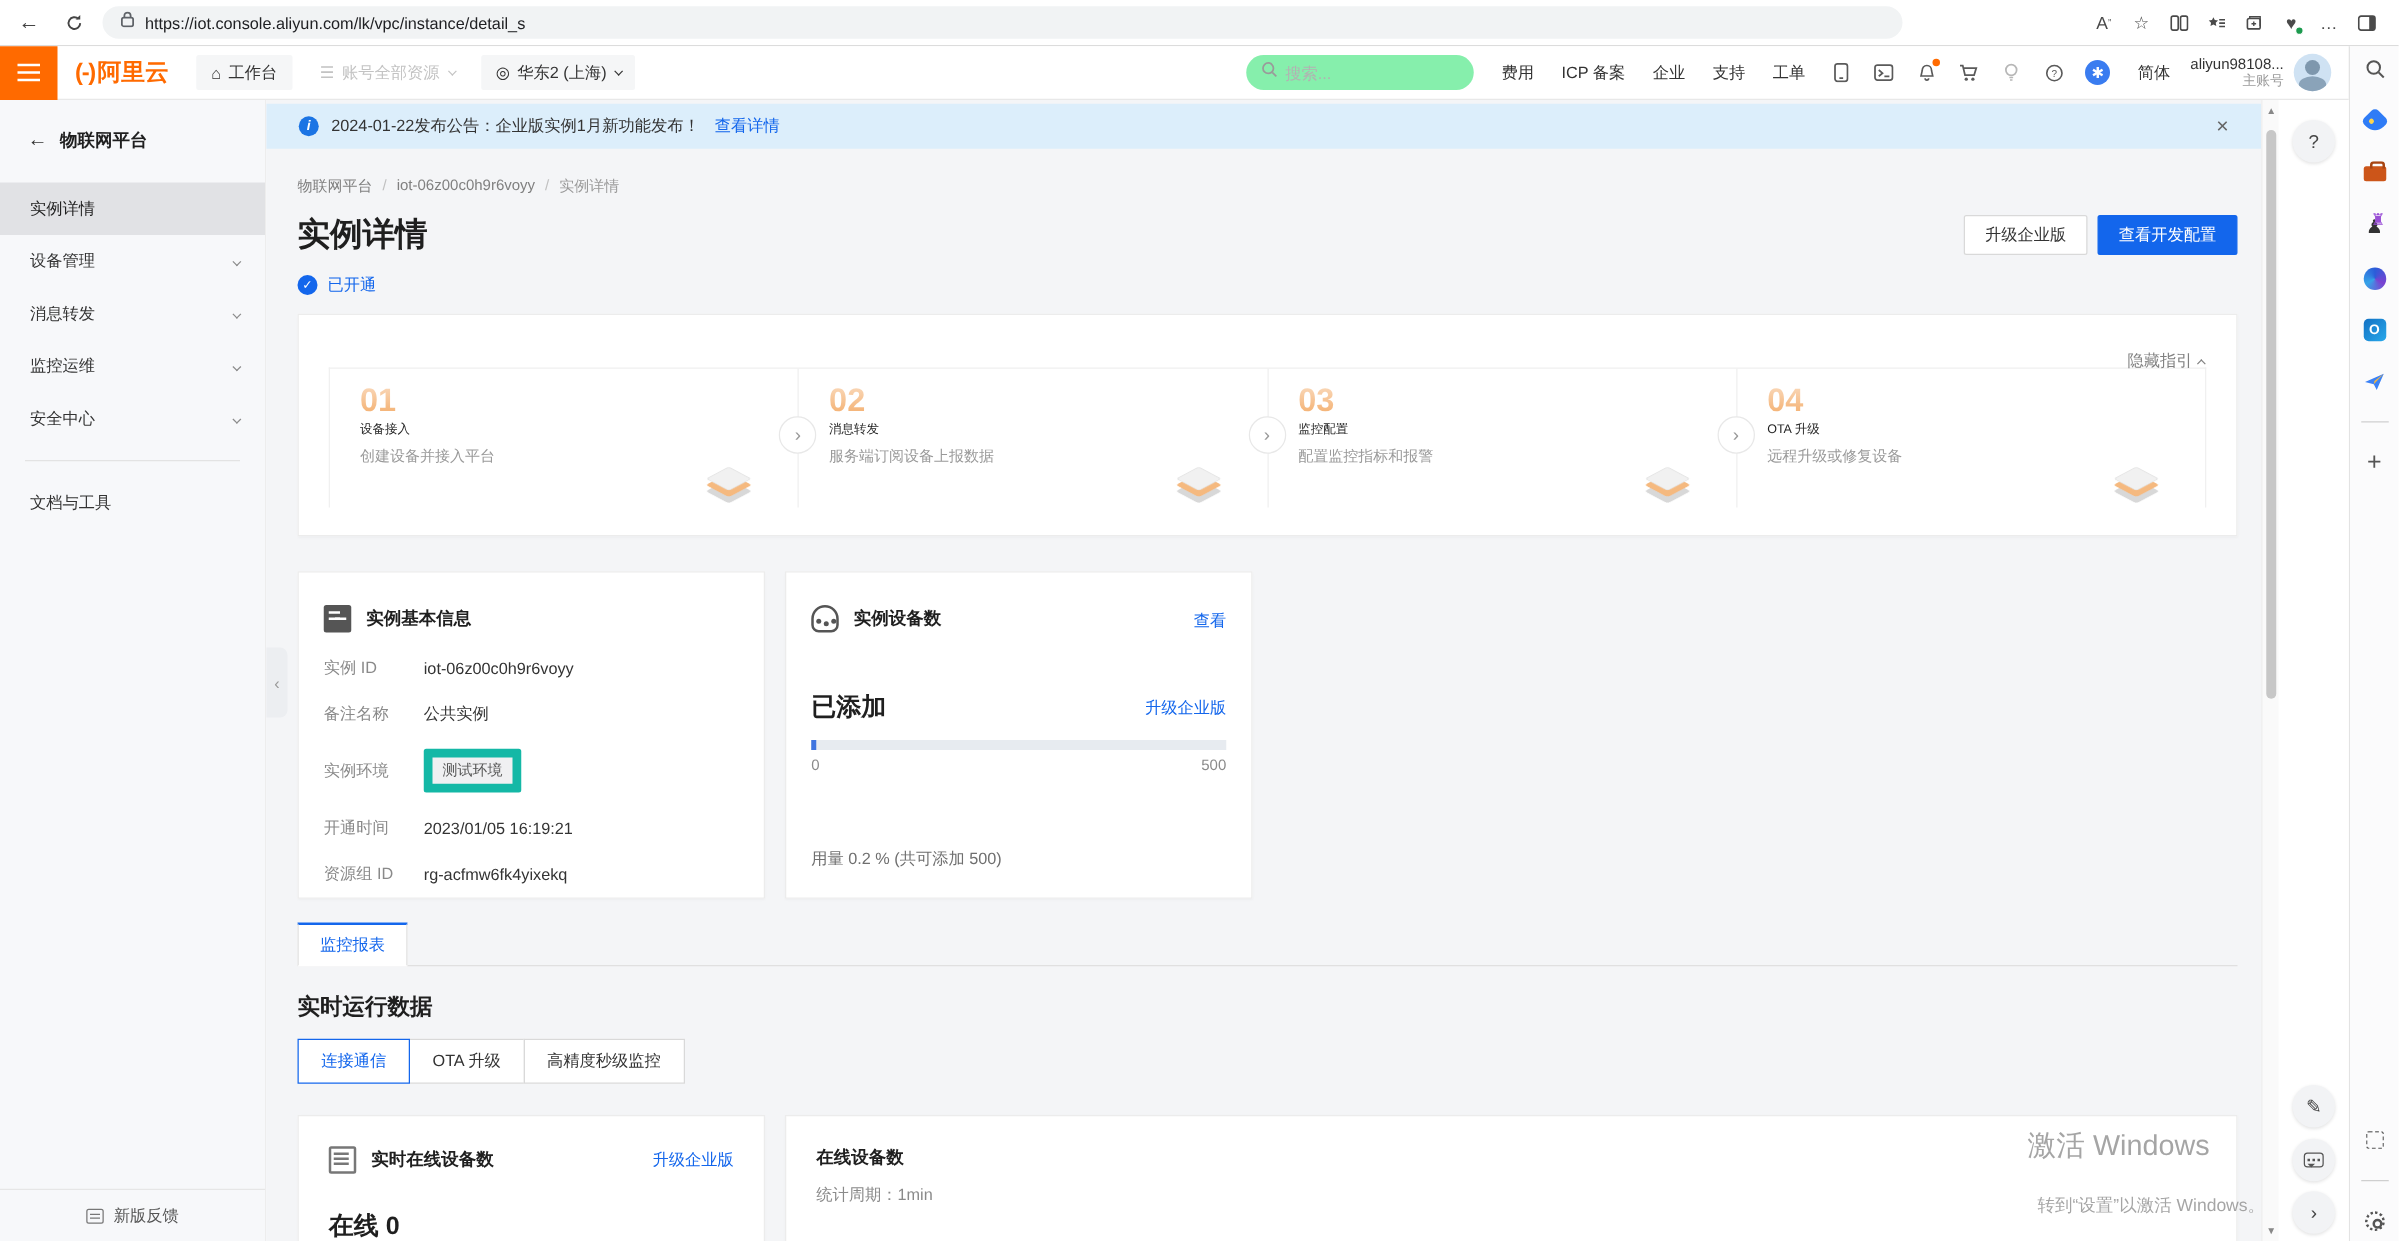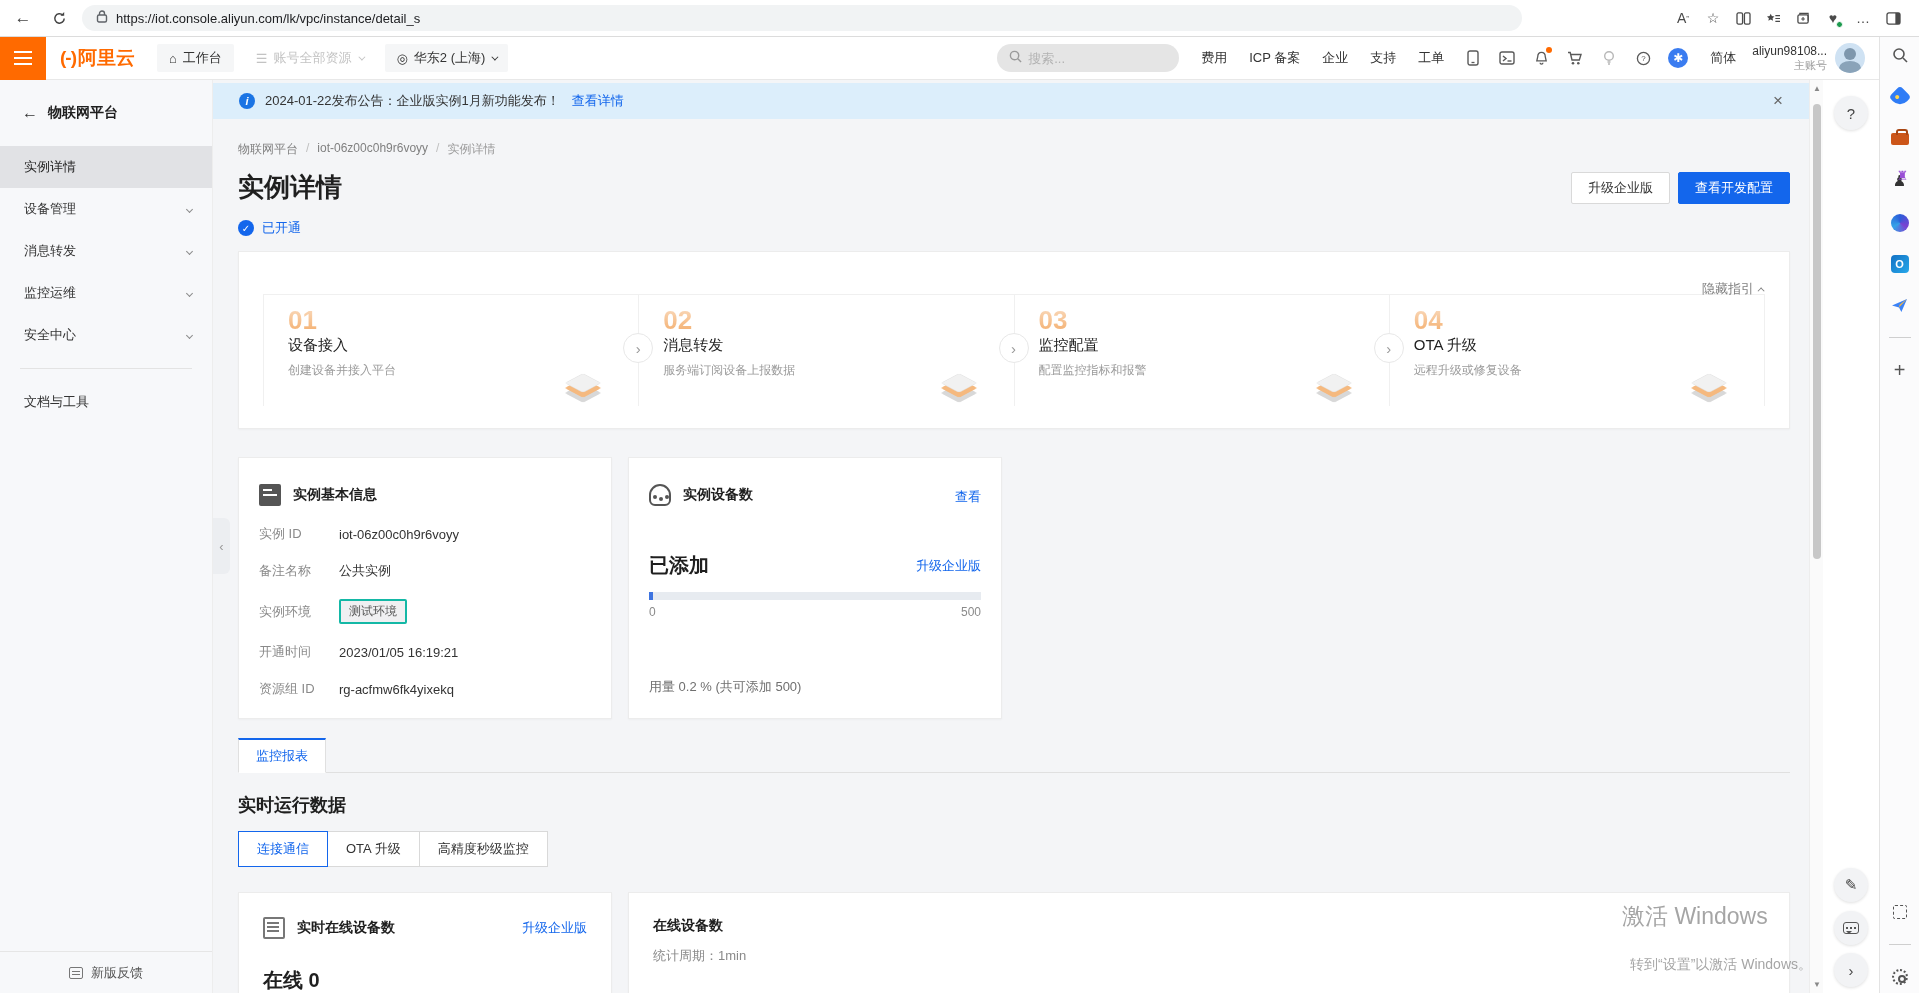--- a/index.html
+++ b/index.html
@@ -22,21 +22,21 @@
   .topbar { position:absolute; left:0; top:37px; width:1879px; height:43px; background:#fff;
     border-bottom:1px solid #e8e8e8; display:flex; align-items:center; }
   .hamburger { width:46px; height:43px; background:#ff6a00; display:flex; flex-direction:column; align-items:center; justify-content:center; gap:4px; flex:none; }
   .hamburger i { width:18px; height:2px; background:#fff; }
   .logo { display:flex; align-items:baseline; gap:2px; margin-left:14px; flex:none; }
   .logo .logo-br { color:#ff6a00; font-weight:bold; font-size:19px; letter-spacing:-1px; }
   .logo .logo-cn { color:#ff6a00; font-weight:bold; font-size:19px; }
   .tb-btn { display:flex; align-items:center; gap:6px; background:#f5f6f7; border-radius:2px; height:28px; padding:0 12px; font-size:13px; color:#333; margin-left:22px; flex:none; }
   .tb-muted { display:flex; align-items:center; gap:6px; font-size:13px; color:#c3c3c3; margin-left:22px; flex:none; }
   .caret { width:5px; height:5px; border:solid currentColor; border-width:0 1px 1px 0; transform:rotate(45deg) translateY(-2px); display:inline-block; }
-  .search-pill { margin-left:auto; width:182px; height:28px; background:#e5e5e5; border-radius:14px; display:flex; align-items:center; padding:0 12px; gap:6px; flex:none; }
+  .search-pill { margin-left:auto; width:182px; height:28px; background:#86efac; border-radius:14px; display:flex; align-items:center; padding:0 12px; gap:6px; flex:none; }
   .search-pill input { border:none; outline:none; background:transparent; font-size:13px; color:#333; width:120px; font-family:inherit; }
   .search-pill input::placeholder { color:#b2b2b2; }
   .tb-link { font-size:13px; color:#333; margin-left:22px; flex:none; }
   .tb-icons { display:flex; align-items:center; gap:16px; margin-left:20px; flex:none; }
   .tb-ic { position:relative; width:18px; height:18px; display:flex; align-items:center; justify-content:center; color:#5a5a5a; }
   .orangedot { position:absolute; top:-2px; right:-2px; width:6px; height:6px; border-radius:50%; background:#ff6a00; }
   .blue-round { width:20px; height:20px; border-radius:50%; background:#3a7cf0; color:#fff; font-size:12px; display:flex; align-items:center; justify-content:center; }
   .user-block { margin-left:16px; text-align:right; line-height:1.2; flex:none; }
   .user-name { font-size:12px; color:#333; }
   .user-role { font-size:11px; color:#9a9a9a; }
@@ -101,21 +101,21 @@
   .card { background:#fff; border:1px solid #ececec; box-shadow:0 1px 2px rgba(0,0,0,.03); }
 
   .guide { margin-top:14px; height:178px; padding:26px 24px 8px 24px; position:relative; }
   .guide-title { font-size:16px; color:#1f1f1f; }
   .guide-hide { position:absolute; right:24px; top:28px; font-size:13px; color:#808080; display:flex; align-items:center; gap:6px; }
   .guide-hide .caret { transform:rotate(-135deg) translateY(-2px); }
   .steps { margin-top:16px; display:flex; border:1px solid #f0f0f0; border-bottom:none; height:112px; }
   .step { flex:1; position:relative; padding:10px 0 0 24px; border-left:1px solid #f0f0f0; }
   .step:first-child { border-left:none; }
   .step-num { font-size:26px; font-weight:bold; background:linear-gradient(180deg,#fadec4,#f3a964); -webkit-background-clip:text; background-clip:text; color:transparent; }
-  .step-title { font-size:15px; color:#1f1f1f; margin-top:0px; }
+  .step-title { font-size:10px; color:#1f1f1f; margin-top:0px; }
   .step-desc { font-size:12px; color:#9a9a9a; margin-top:7px; }
   .step-next { position:absolute; right:-15px; top:38px; width:30px; height:30px; border-radius:50%; background:#fff; border:1px solid #e8e8e8; color:#999; font-size:15px; display:flex; align-items:center; justify-content:center; z-index:2; }
   .box3d { position:absolute; right:40px; bottom:6px; width:30px; height:30px; }
   .box3d i { position:absolute; left:2px; width:26px; height:26px; transform:rotateX(58deg) rotateZ(45deg); border-radius:3px; }
   .box3d .l1 { top:10px; background:#d8d8d8; }
   .box3d .l2 { top:5px; background:#f5b97f; }
   .box3d .l3 { top:0; background:#f1f1f1; border:1px solid #e5e5e5; }
 
   .cards-row { margin-top:28px; display:flex; gap:16px; }
   .info-card { width:374px; height:262px; padding:26px 20px; position:relative; }
@@ -123,21 +123,21 @@
   .card-head-title { font-size:14px; font-weight:bold; color:#1f1f1f; }
   .doc-ic { width:22px; height:22px; background:#555; border-radius:2px; position:relative; }
   .doc-ic::after { content:""; position:absolute; left:4px; top:5px; width:9px; height:2px; background:#fff; box-shadow:0 5px 0 #fff, 5px 5px 0 #fff; }
   .net-ic { width:22px; height:22px; border:2px solid #555; border-radius:50% 50% 6px 6px; position:relative; }
   .net-ic::after { content:""; position:absolute; left:2px; top:9px; width:4px; height:4px; border-radius:50%; background:#555; box-shadow:6px 2px 0 #555, 12px 0 0 #555; }
   .rack-ic { width:22px; height:22px; border:2px solid #777; border-radius:2px; position:relative; }
   .rack-ic::after { content:""; position:absolute; left:2px; top:3px; width:12px; height:2px; background:#777; box-shadow:0 4px 0 #777, 0 8px 0 #777; }
   .kv { display:flex; align-items:center; margin-top:19px; font-size:13px; }
   .kv-label { width:80px; color:#8a8a8a; flex:none; }
   .kv-value { color:#333; }
-  .kv-tag { background:#f0f0f2; border:2px solid #14b8a6; color:#555; font-size:12px; padding:2px 8px; border-radius:2px; }
+  .kv-tag { background:#f0f0f2; border:7px solid #14b8a6; color:#555; font-size:12px; padding:2px 8px; border-radius:2px; }
   .view-link { position:absolute; right:20px; top:30px; font-size:13px; color:#1366ec; }
   .added-row { margin-top:46px; display:flex; align-items:center; }
   .added-label { font-size:20px; font-weight:bold; color:#1f1f1f; }
   .upgrade-link { margin-left:auto; font-size:13px; color:#1366ec; }
   .bar { margin-top:13px; height:8px; background:#e7ebf0; position:relative; }
   .bar-fill { position:absolute; left:0; top:0; height:8px; width:4px; background:#3e74e0; }
   .bar-scale { display:flex; font-size:12px; color:#8a8a8a; margin-top:5px; }
   .bar-scale .max { margin-left:auto; }
   .usage { position:absolute; left:20px; bottom:22px; font-size:13px; color:#6f6f6f; }
 

